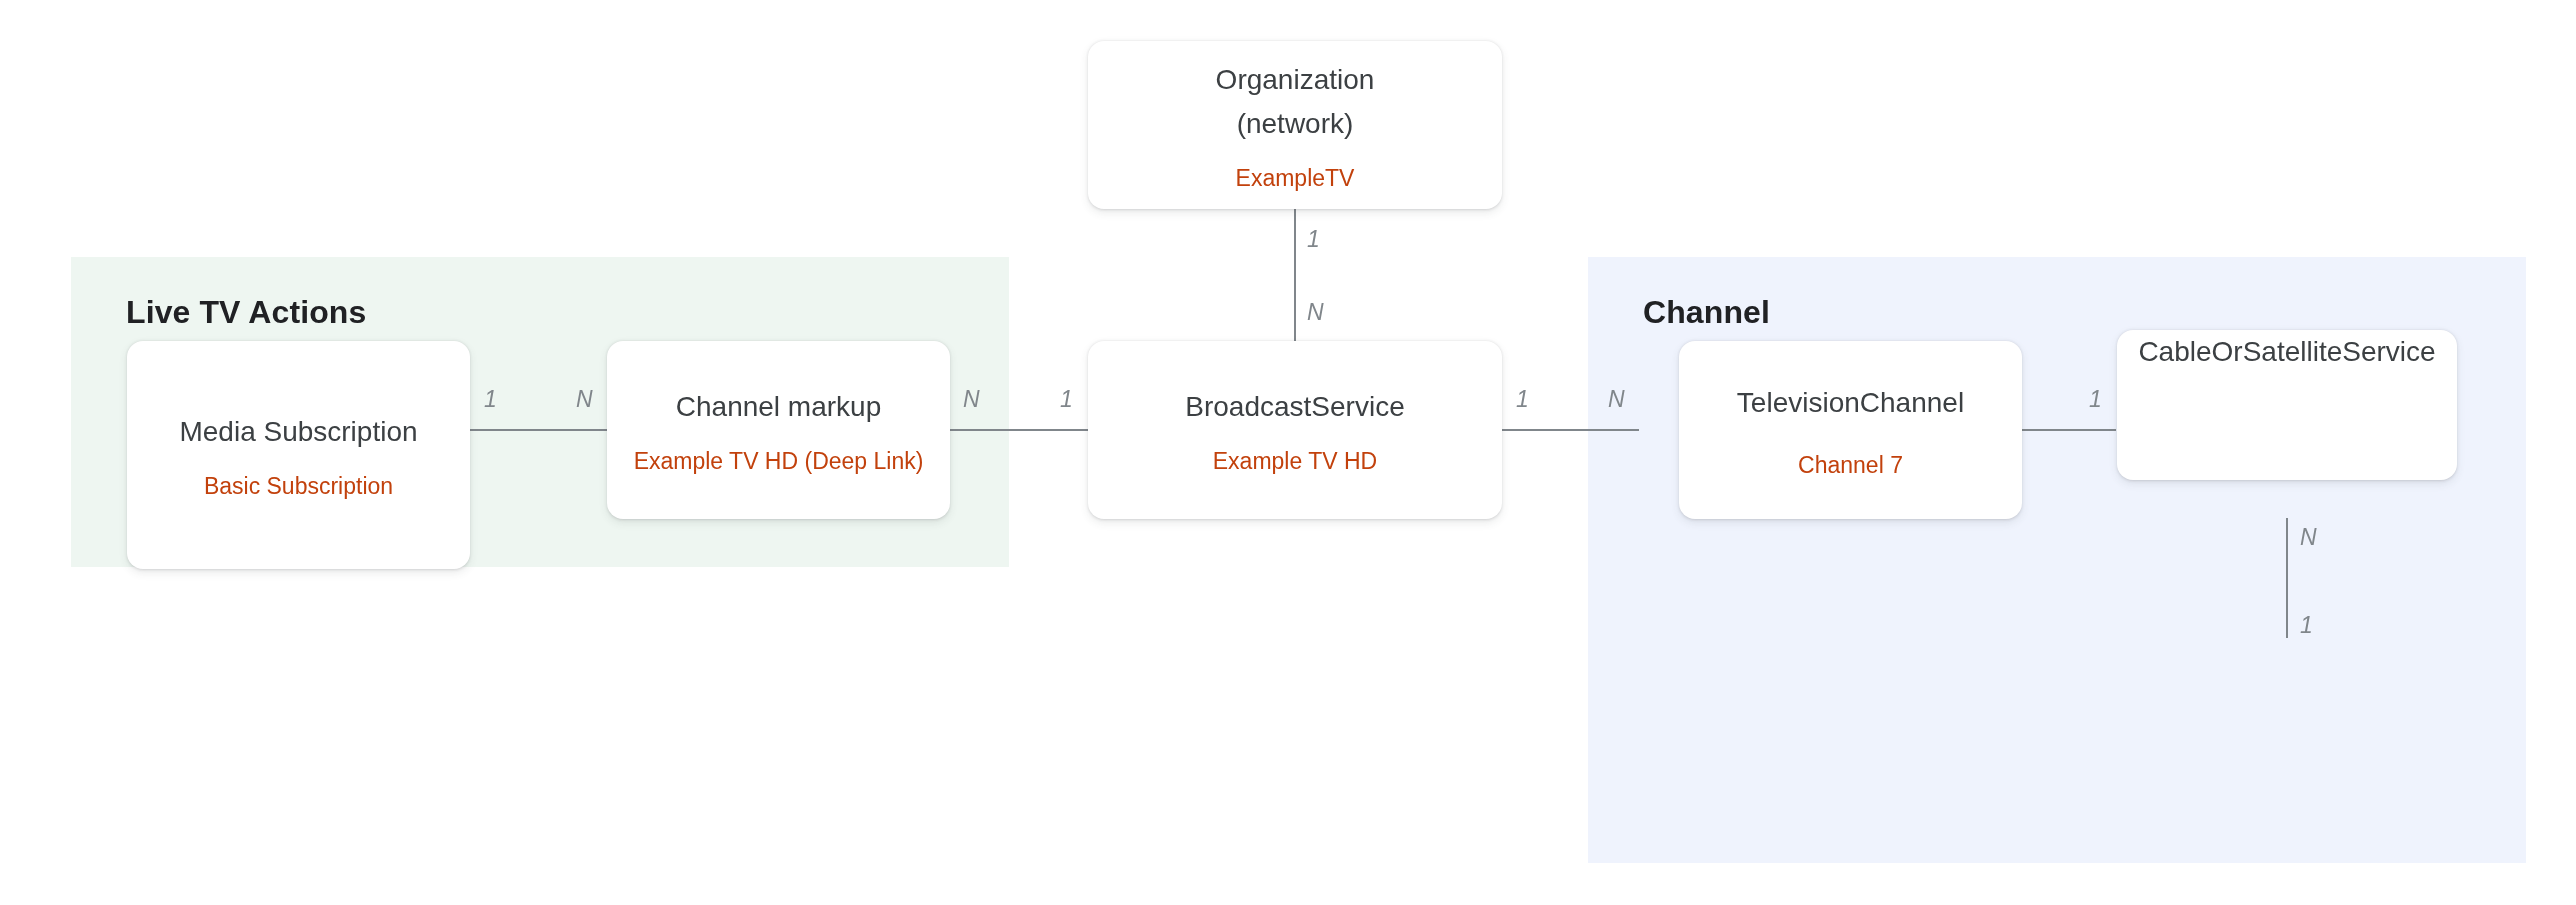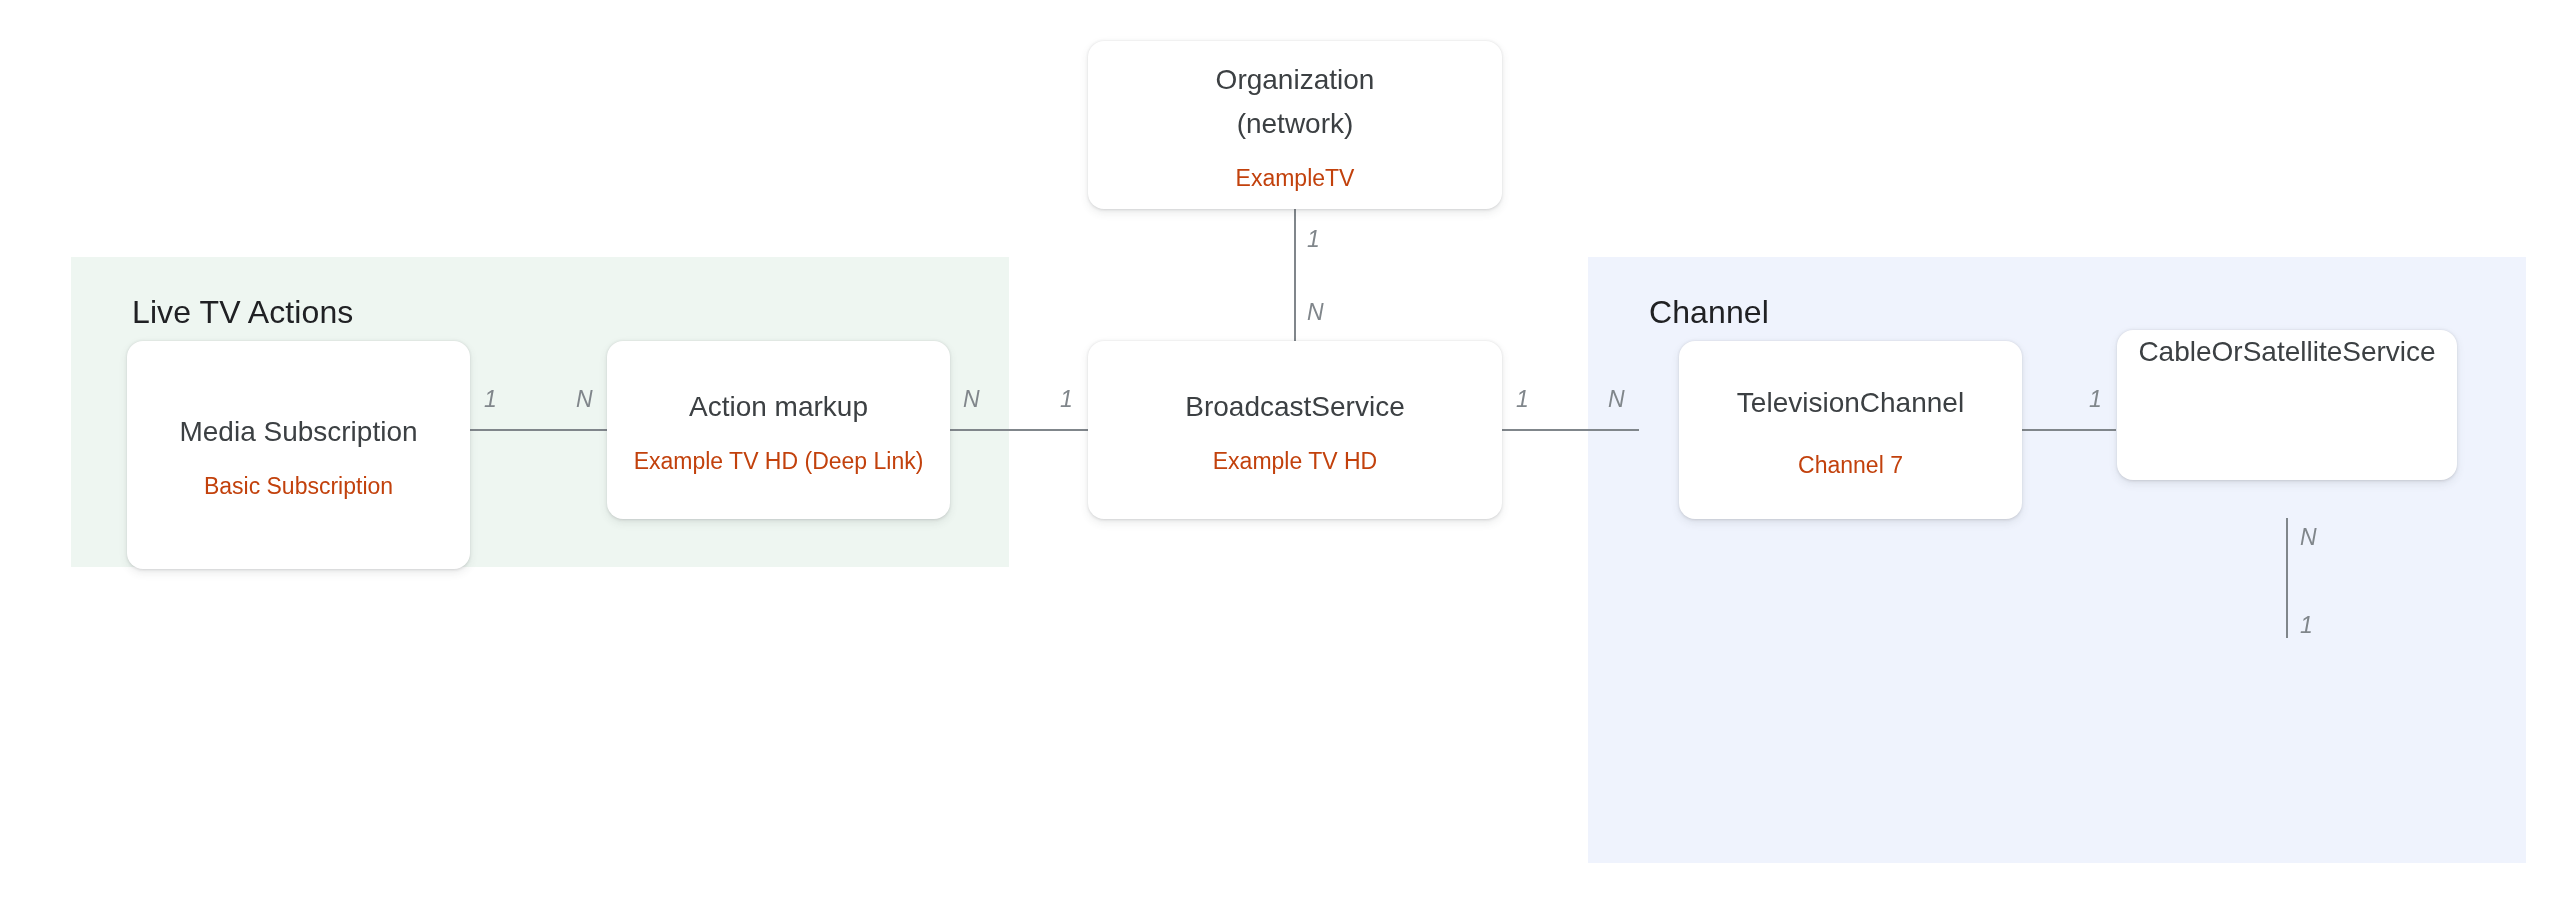--- a/index.html
+++ b/index.html
@@ -22,25 +22,24 @@
   
   .group-panel {
     position: absolute;
     box-sizing: border-box;
   }
   .group-panel .group-title {
     position: absolute;
     left: 55px;
     top: 37px;
     font-size: 32px;
-    font-weight: 400;
+    font-weight: 700;
     color: #202124;
     letter-spacing: 0.1px;
     white-space: nowrap;
-    margin-left: 6px;
   }
   #panel-live-tv {
     left: 71px;
     top: 257px;
     width: 938px;
     height: 310px;
     background: #eef6f1;
   }
   #panel-lineups {
     left: 1588px;
@@ -147,21 +146,21 @@
 (network)</div>
     <div class="node-sub">ExampleTV</div>
   </div>
 
   <div class="node" id="node-media-subscription">
     <div class="node-title">Media Subscription</div>
     <div class="node-sub">Basic Subscription</div>
   </div>
 
   <div class="node" id="node-action-markup">
-    <div class="node-title">Action markup</div>
+    <div class="node-title">Channel markup</div>
     <div class="node-sub">Example TV HD (Deep Link)</div>
   </div>
 
   <div class="node" id="node-broadcast-service">
     <div class="node-title">BroadcastService</div>
     <div class="node-sub">Example TV HD</div>
   </div>
 
   <div class="node" id="node-television-channel">
     <div class="node-title">TelevisionChannel</div>

